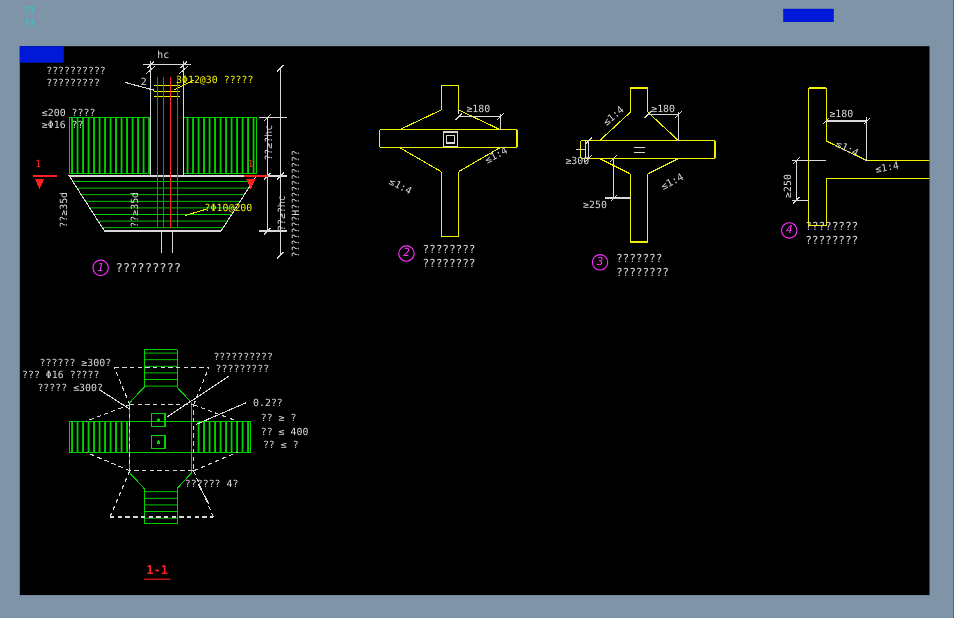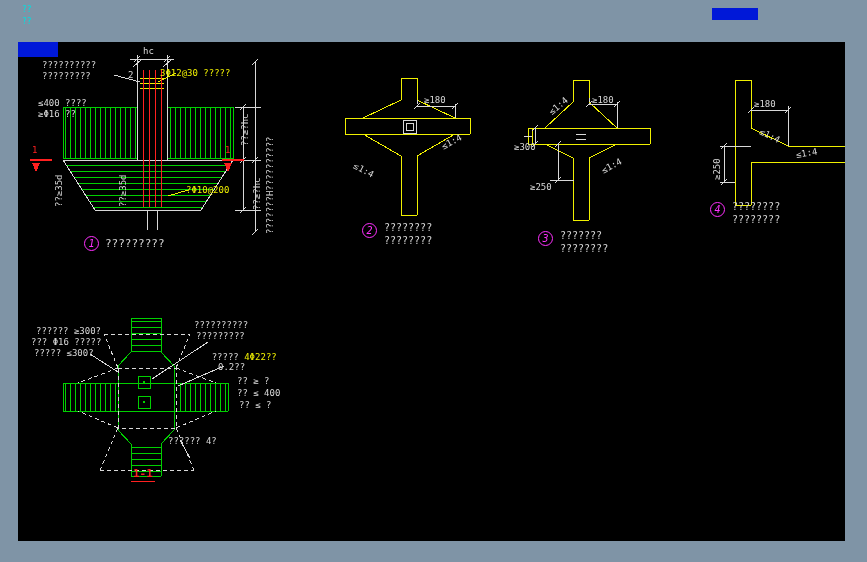--- a/index.html
+++ b/index.html
@@ -140,21 +140,21 @@
         <path d="M162,398 L172,416"></path>
       </g>
     </g>
   </svg>
 
   <span class="t" style="left:24px;top:18px">??????????</span>
   <span class="t" style="left:24px;top:29px">?????????</span>
   <span class="t" style="left:110px;top:28px">2</span>
   <span class="t yellow" style="left:142px;top:26px">3Φ12@30 ?????</span>
   <span class="t" style="left:125px;top:4px">hc</span>
-  <span class="t" style="left:20px;top:56px">≤400 ????</span>
+  <span class="t" style="left:20px;top:56px">≤200 ????</span>
   <span class="t" style="left:20px;top:67px">≥Φ16 ??</span>
   <span class="t rot" style="left:36px;top:165px">??≥35d</span>
   <span class="t rot" style="left:100px;top:165px">??≥35d</span>
   <span class="t yellow" style="left:168px;top:143px">?Φ10@200</span>
   <span class="t rot" style="left:222px;top:104px">??≥?hc</span>
   <span class="t rot" style="left:234px;top:168px">??≥?hc</span>
   <span class="t rot" style="left:247px;top:192px">???????H??????????</span>
   <span class="t red" style="left:14px;top:103px">1</span>
   <span class="t red" style="left:207px;top:103px">1</span>
   <div class="callout" style="left:66px;top:194px">1</div>
@@ -178,27 +178,24 @@
 
   <span class="t" style="left:736px;top:57px">≥180</span>
   <span class="t ang" style="left:742px;top:84px;transform:rotate(26deg)">≤1:4</span>
   <span class="t ang" style="left:778px;top:108px;transform:rotate(-10deg)">≤1:4</span>
   <span class="t rot" style="left:694px;top:138px">≥250</span>
   <div class="callout" style="left:692px;top:160px">4</div>
   <span class="t t10" style="left:714px;top:159px">????????</span>
   <span class="t t10" style="left:714px;top:172px">????????</span>
 
   <span class="t" style="left:18px;top:284px">?????? ≥300?</span>
-  <span class="t" style="left:13px;top:295px">??? Φ16 ?????</span>
+  <span class="t" style="left:2px;top:295px">??? Φ16 ?????</span>
   <span class="t" style="left:16px;top:306px">????? ≤300?</span>
   <span class="t" style="left:176px;top:278px">??????????</span>
   <span class="t" style="left:178px;top:289px">?????????</span>
-  <div class="mixed" style="left:172px;top:300px">
-    <span>?????</span> <span class="yellow">4Φ22??</span>
-  </div>
-  <span class="t" style="left:200px;top:320px">0.2??</span>
+  <span class="t" style="left:212px;top:320px">0.2??</span>
   <span class="t" style="left:219px;top:334px">?? ≥ ?</span>
   <span class="t" style="left:219px;top:346px">?? ≤ 400</span>
   <span class="t" style="left:221px;top:358px">?? ≤ ?</span>
   <span class="t" style="left:150px;top:394px">?????? 4?</span>
-  <div class="sectitle" style="left:113px;top:426px">1-1</div>
+  <div class="sectitle" style="left:113px;top:471px">1-1</div>
 
 </div>
 
 </body></html>

